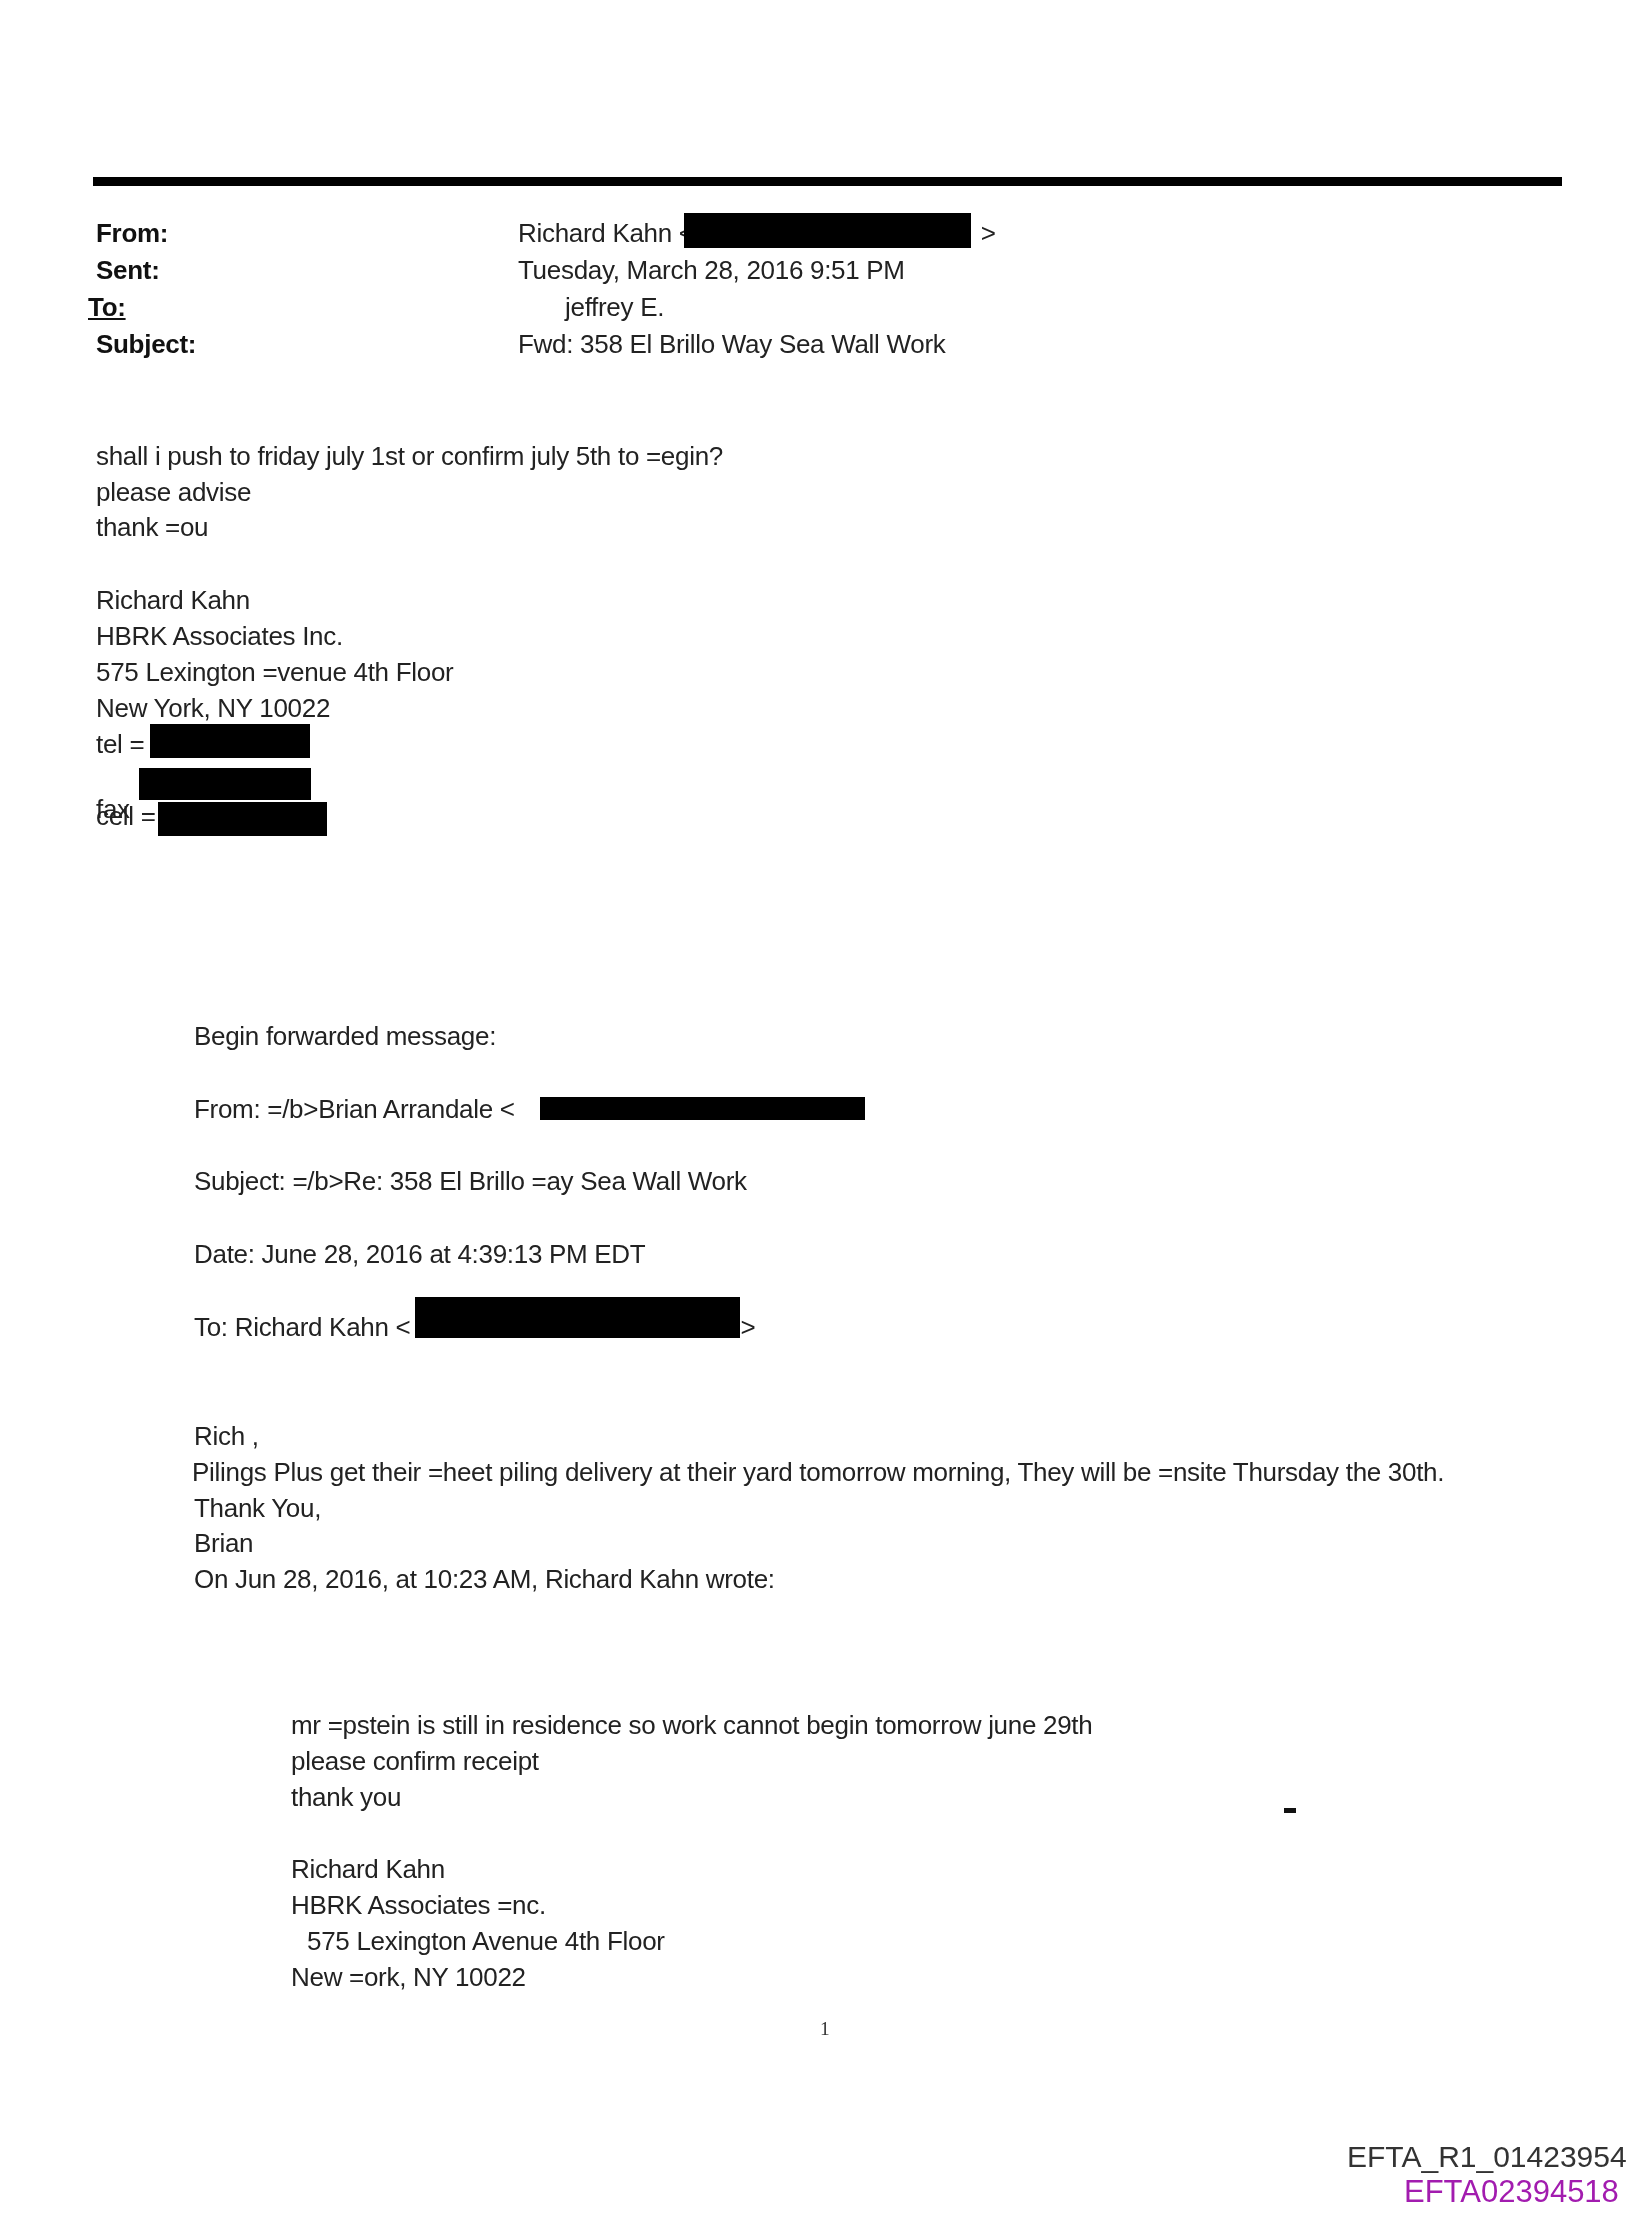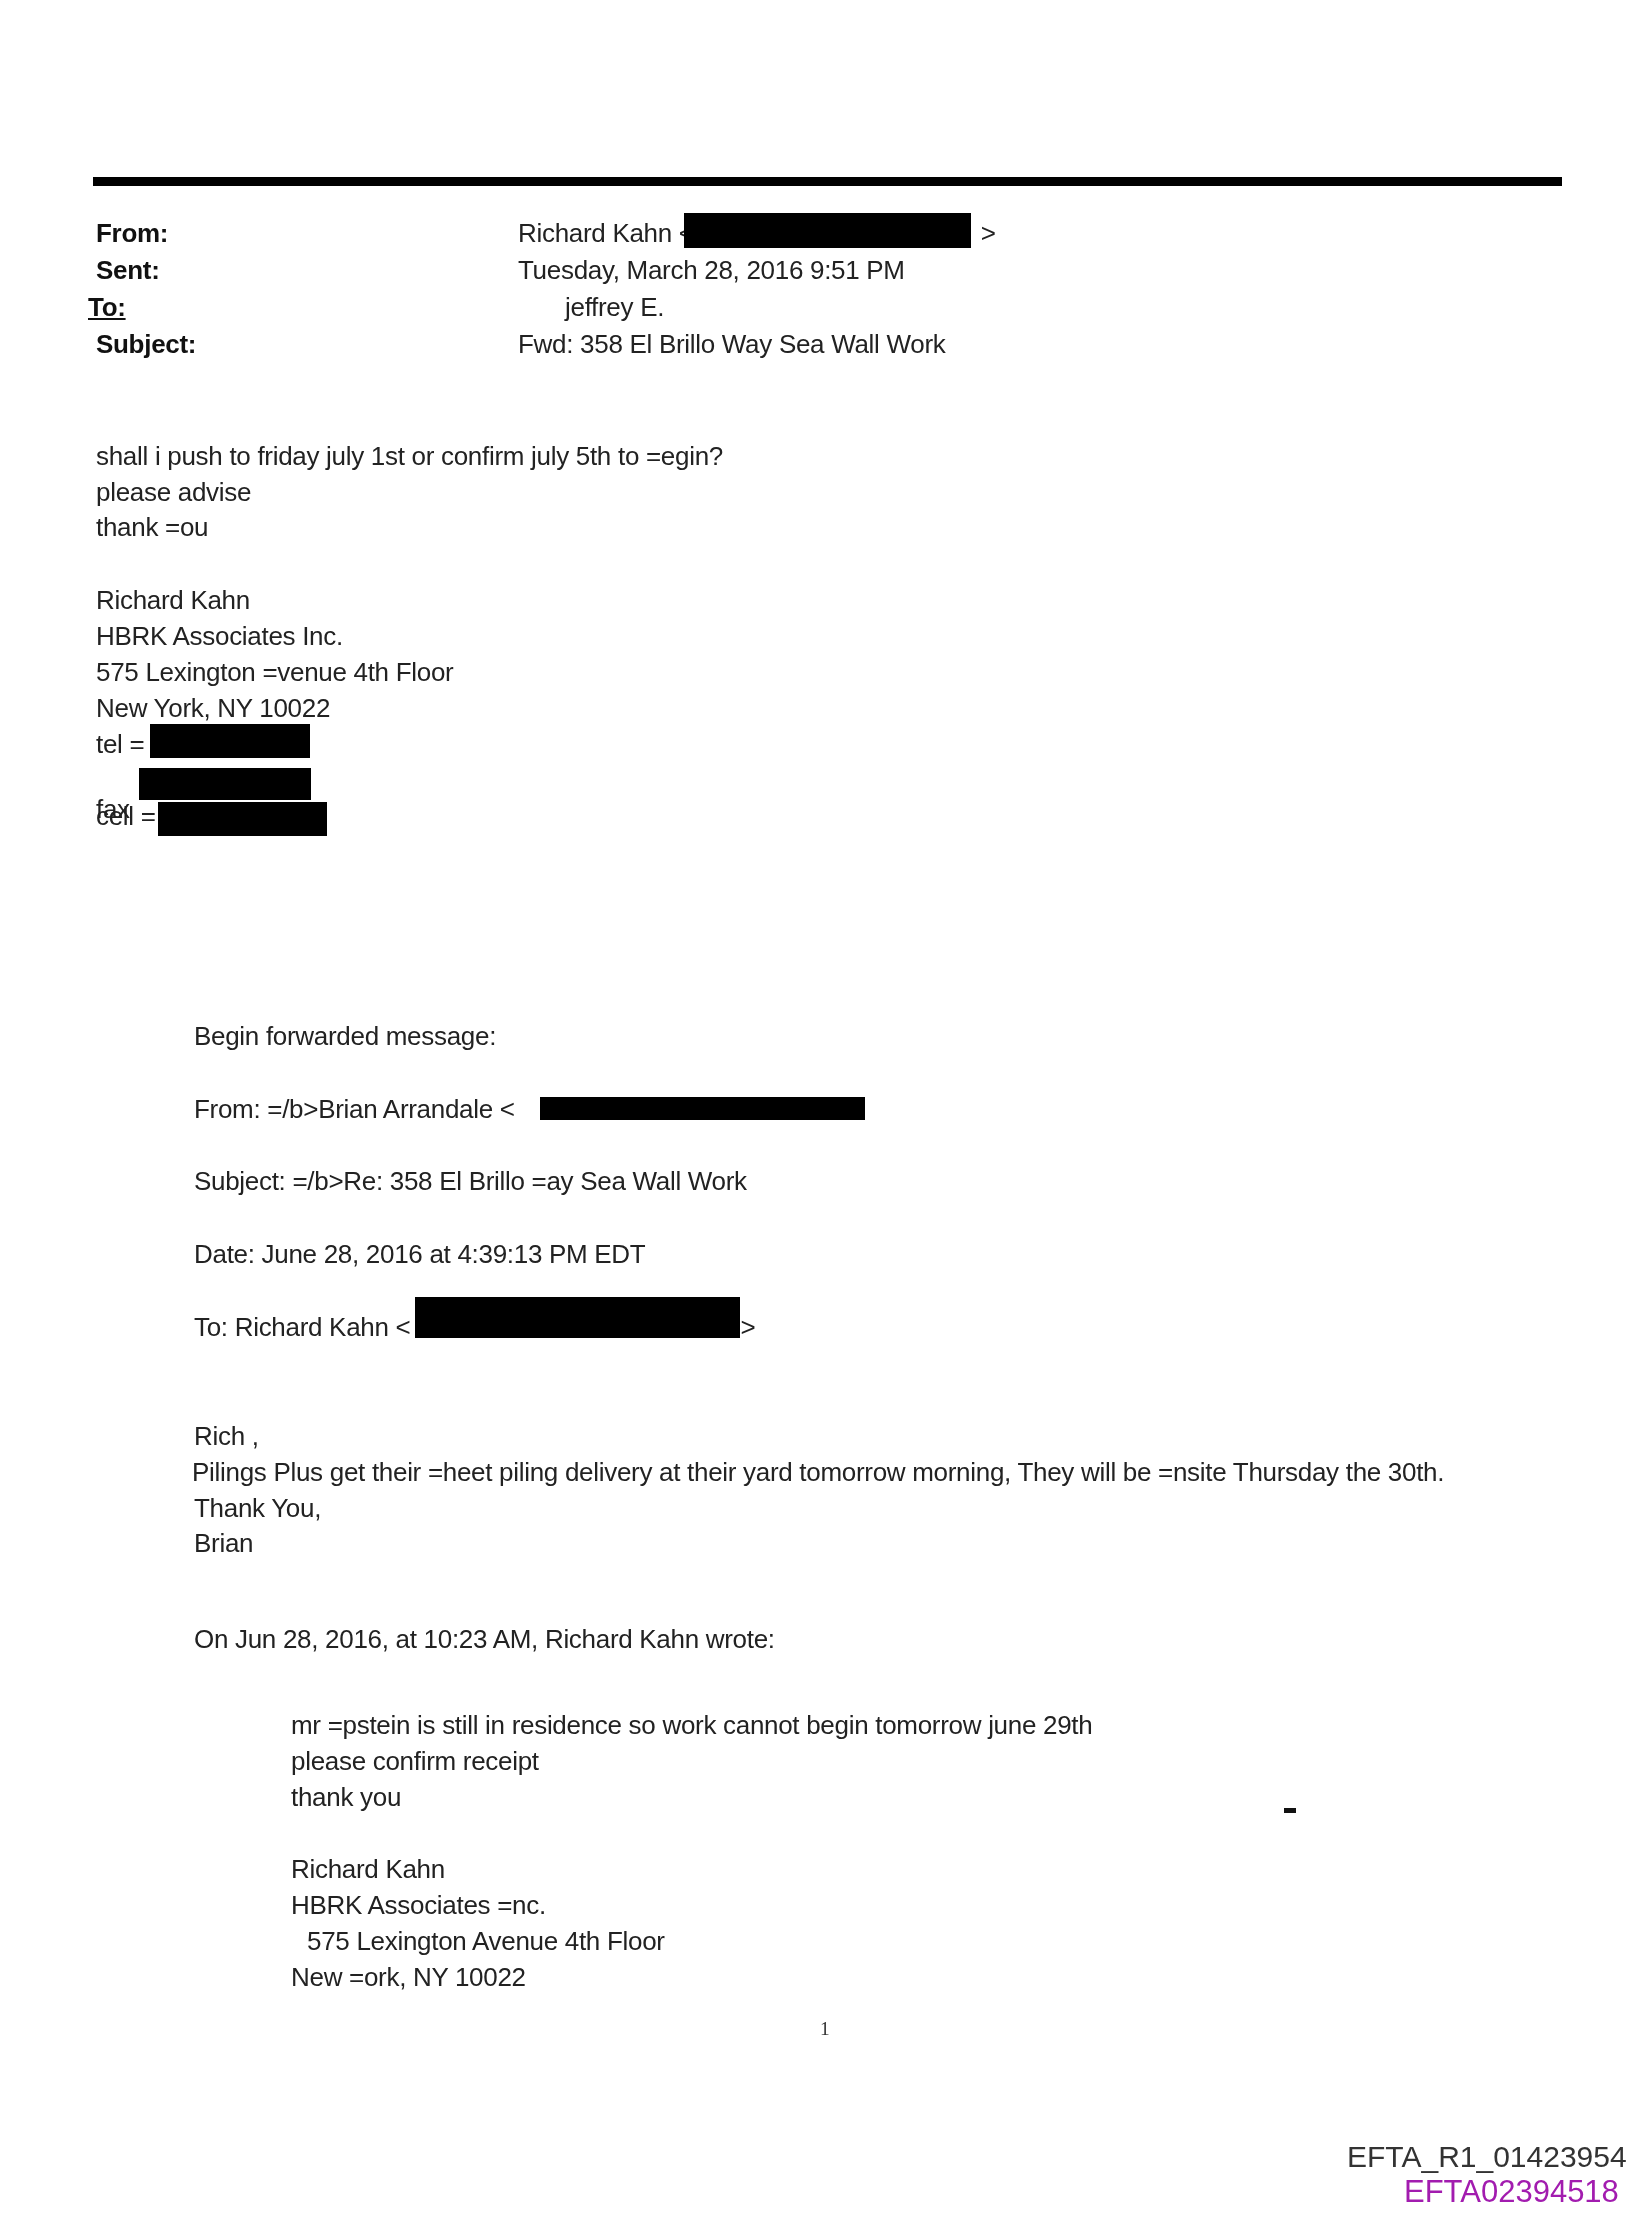--- a/index.html
+++ b/index.html
@@ -58,21 +58,21 @@
 <div class="abs txt" style="left:194px; top:1236px;">Date: June 28, 2016 at 4:39:13 PM EDT</div>
 <div class="abs txt" style="left:194px; top:1309px;">
   <span>To: Richard Kahn &lt;</span><span style="display:inline-block; width:330px;"></span><span>&gt;</span>
 </div>
 <div class="redact" style="left:415px; top:1297px; width:325px; height:41px;"></div>
 
 <div class="abs txt" style="left:194px; top:1418px;">Rich ,</div>
 <div class="abs txt" style="left:192px; top:1454px;">Pilings Plus get their =heet piling delivery at their yard tomorrow morning, They will be =nsite Thursday the 30th.</div>
 <div class="abs txt" style="left:194px; top:1490px;">Thank You,</div>
 <div class="abs txt" style="left:194px; top:1525px;">Brian</div>
-<div class="abs txt" style="left:194px; top:1621px;">On Jun 28, 2016, at 10:23 AM, Richard Kahn wrote:</div>
+<div class="abs txt" style="left:194px; top:1561px;">On Jun 28, 2016, at 10:23 AM, Richard Kahn wrote:</div>
 
 <div class="abs txt" style="left:291px; top:1707px;">mr =pstein is still in residence so work cannot begin tomorrow june 29th</div>
 <div class="abs txt" style="left:291px; top:1743px;">please confirm receipt</div>
 <div class="abs txt" style="left:291px; top:1779px;">thank you</div>
 <div class="mark" style="left:1284px; top:1808px; width:11.6px; height:4.9px;"></div>
 
 <div class="abs txt" style="left:291px; top:1851px;">Richard Kahn</div>
 <div class="abs txt" style="left:291px; top:1887px;">HBRK Associates =nc.</div>
 <div class="abs txt" style="left:307px; top:1923px;">575 Lexington Avenue 4th Floor</div>
 <div class="abs txt" style="left:291px; top:1959px;">New =ork, NY 10022</div>

